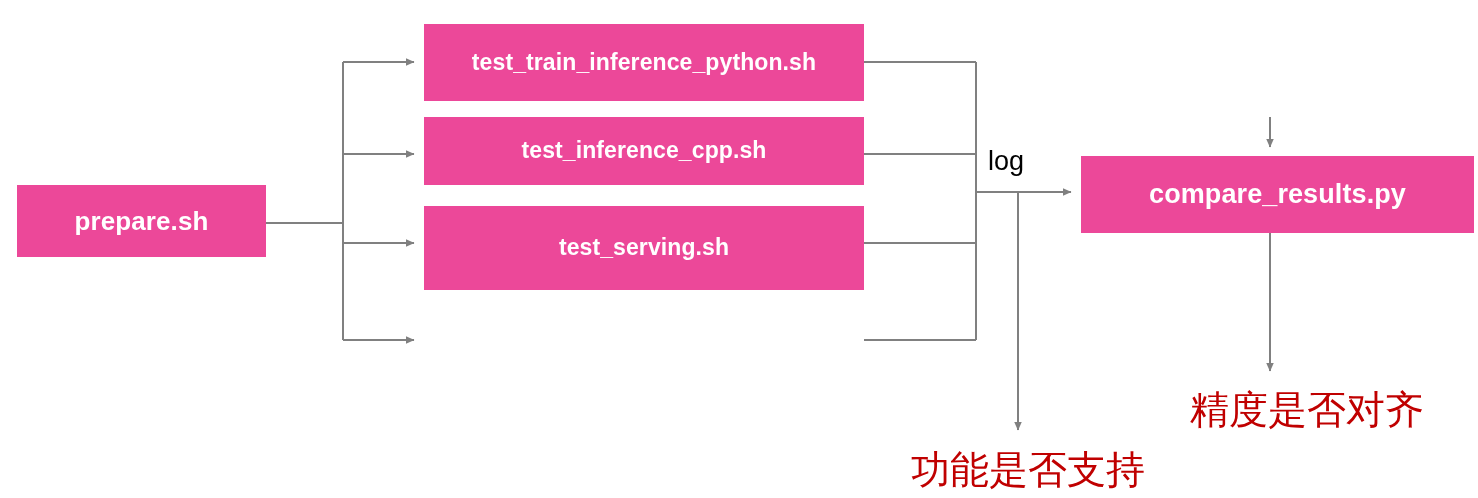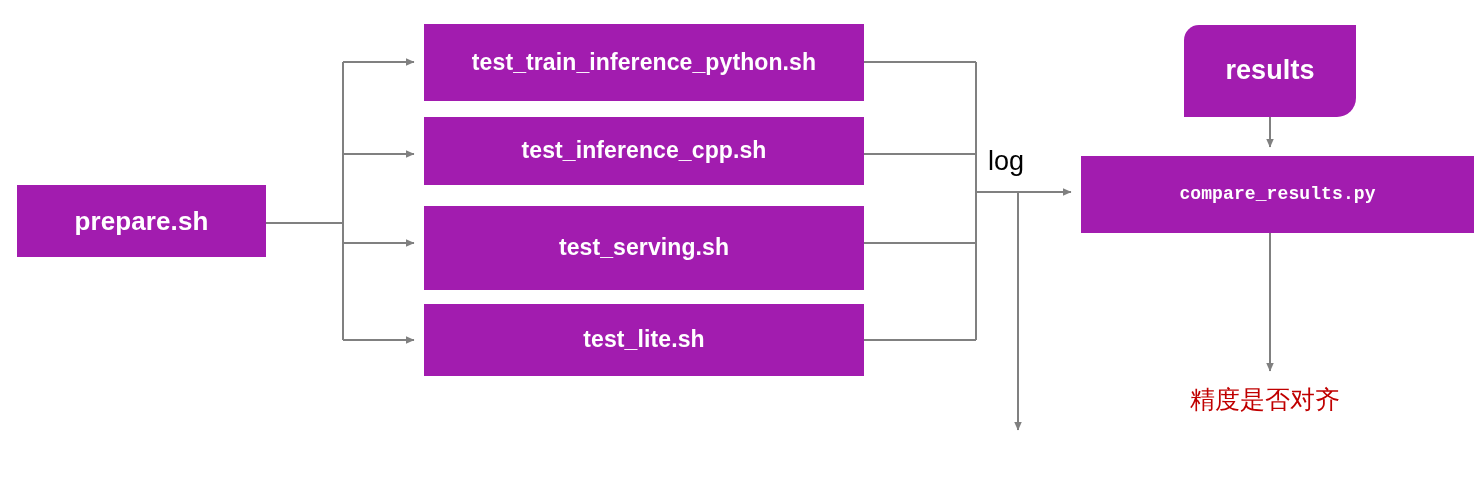--- a/index.html
+++ b/index.html
@@ -20,21 +20,21 @@
   svg.wires {
     position: absolute;
     left: 0;
     top: 0;
     width: 1478px;
     height: 498px;
     pointer-events: none;
   }
   .node {
     position: absolute;
-    background: #a21caf;
+    background: #ec4899;
     color: #ffffff;
     display: flex;
     align-items: center;
     justify-content: center;
     font-weight: bold;
     letter-spacing: 0.1px;
     box-sizing: border-box;
     text-align: right;
     line-height: 1.1;
     z-index: 2;
@@ -62,39 +62,38 @@
     height: 92px;
     font-size: 27px;
     border-top-left-radius: 15px;
     border-bottom-right-radius: 19px;
   }
   .node-compare {
     left: 1081px;
     top: 156px;
     width: 393px;
     height: 77px;
-    font-size: 18px;
-    font-family: Liberation Mono, monospace;
+    font-size: 27px;
   }
   .edge-label {
     position: absolute;
     color: #000000;
     font-size: 27px;
     font-weight: normal;
     z-index: 3;
     white-space: nowrap;
   }
   .label-log {
     left: 988px;
     top: 146px;
   }
   .redtext {
     position: absolute;
     color: #C00000;
-    font-size: 25px;
+    font-size: 39px;
     font-weight: normal;
     white-space: nowrap;
     z-index: 3;
     font-family: "DejaVu Sans", "Liberation Sans", sans-serif;
   }
   .red-feature { left: 911px; top: 443px; }
   .red-accuracy { left: 1190px; top: 383px; }
 </style>
 </head>
 <body>
@@ -137,24 +136,23 @@
   </svg>
 
   <div class="node node-prepare">prepare.sh</div>
 
   <div class="node node-test node-test-1">test_train_inference_python.sh</div>
 
   <div class="node node-test node-test-2">test_inference_cpp.sh</div>
 
   <div class="node node-test node-test-3">test_serving.sh</div>
 
-  <div class="node node-test node-test-4">test_lite.sh</div>
 
-  <div class="node node-results">results</div>
 
   <div class="node node-compare">compare_results.py</div>
 
   <div class="edge-label label-log">log</div>
 
+  <div class="redtext red-feature">功能是否支持</div>
 
   <div class="redtext red-accuracy">精度是否对齐</div>
 
 </div>
 
 </body></html>

